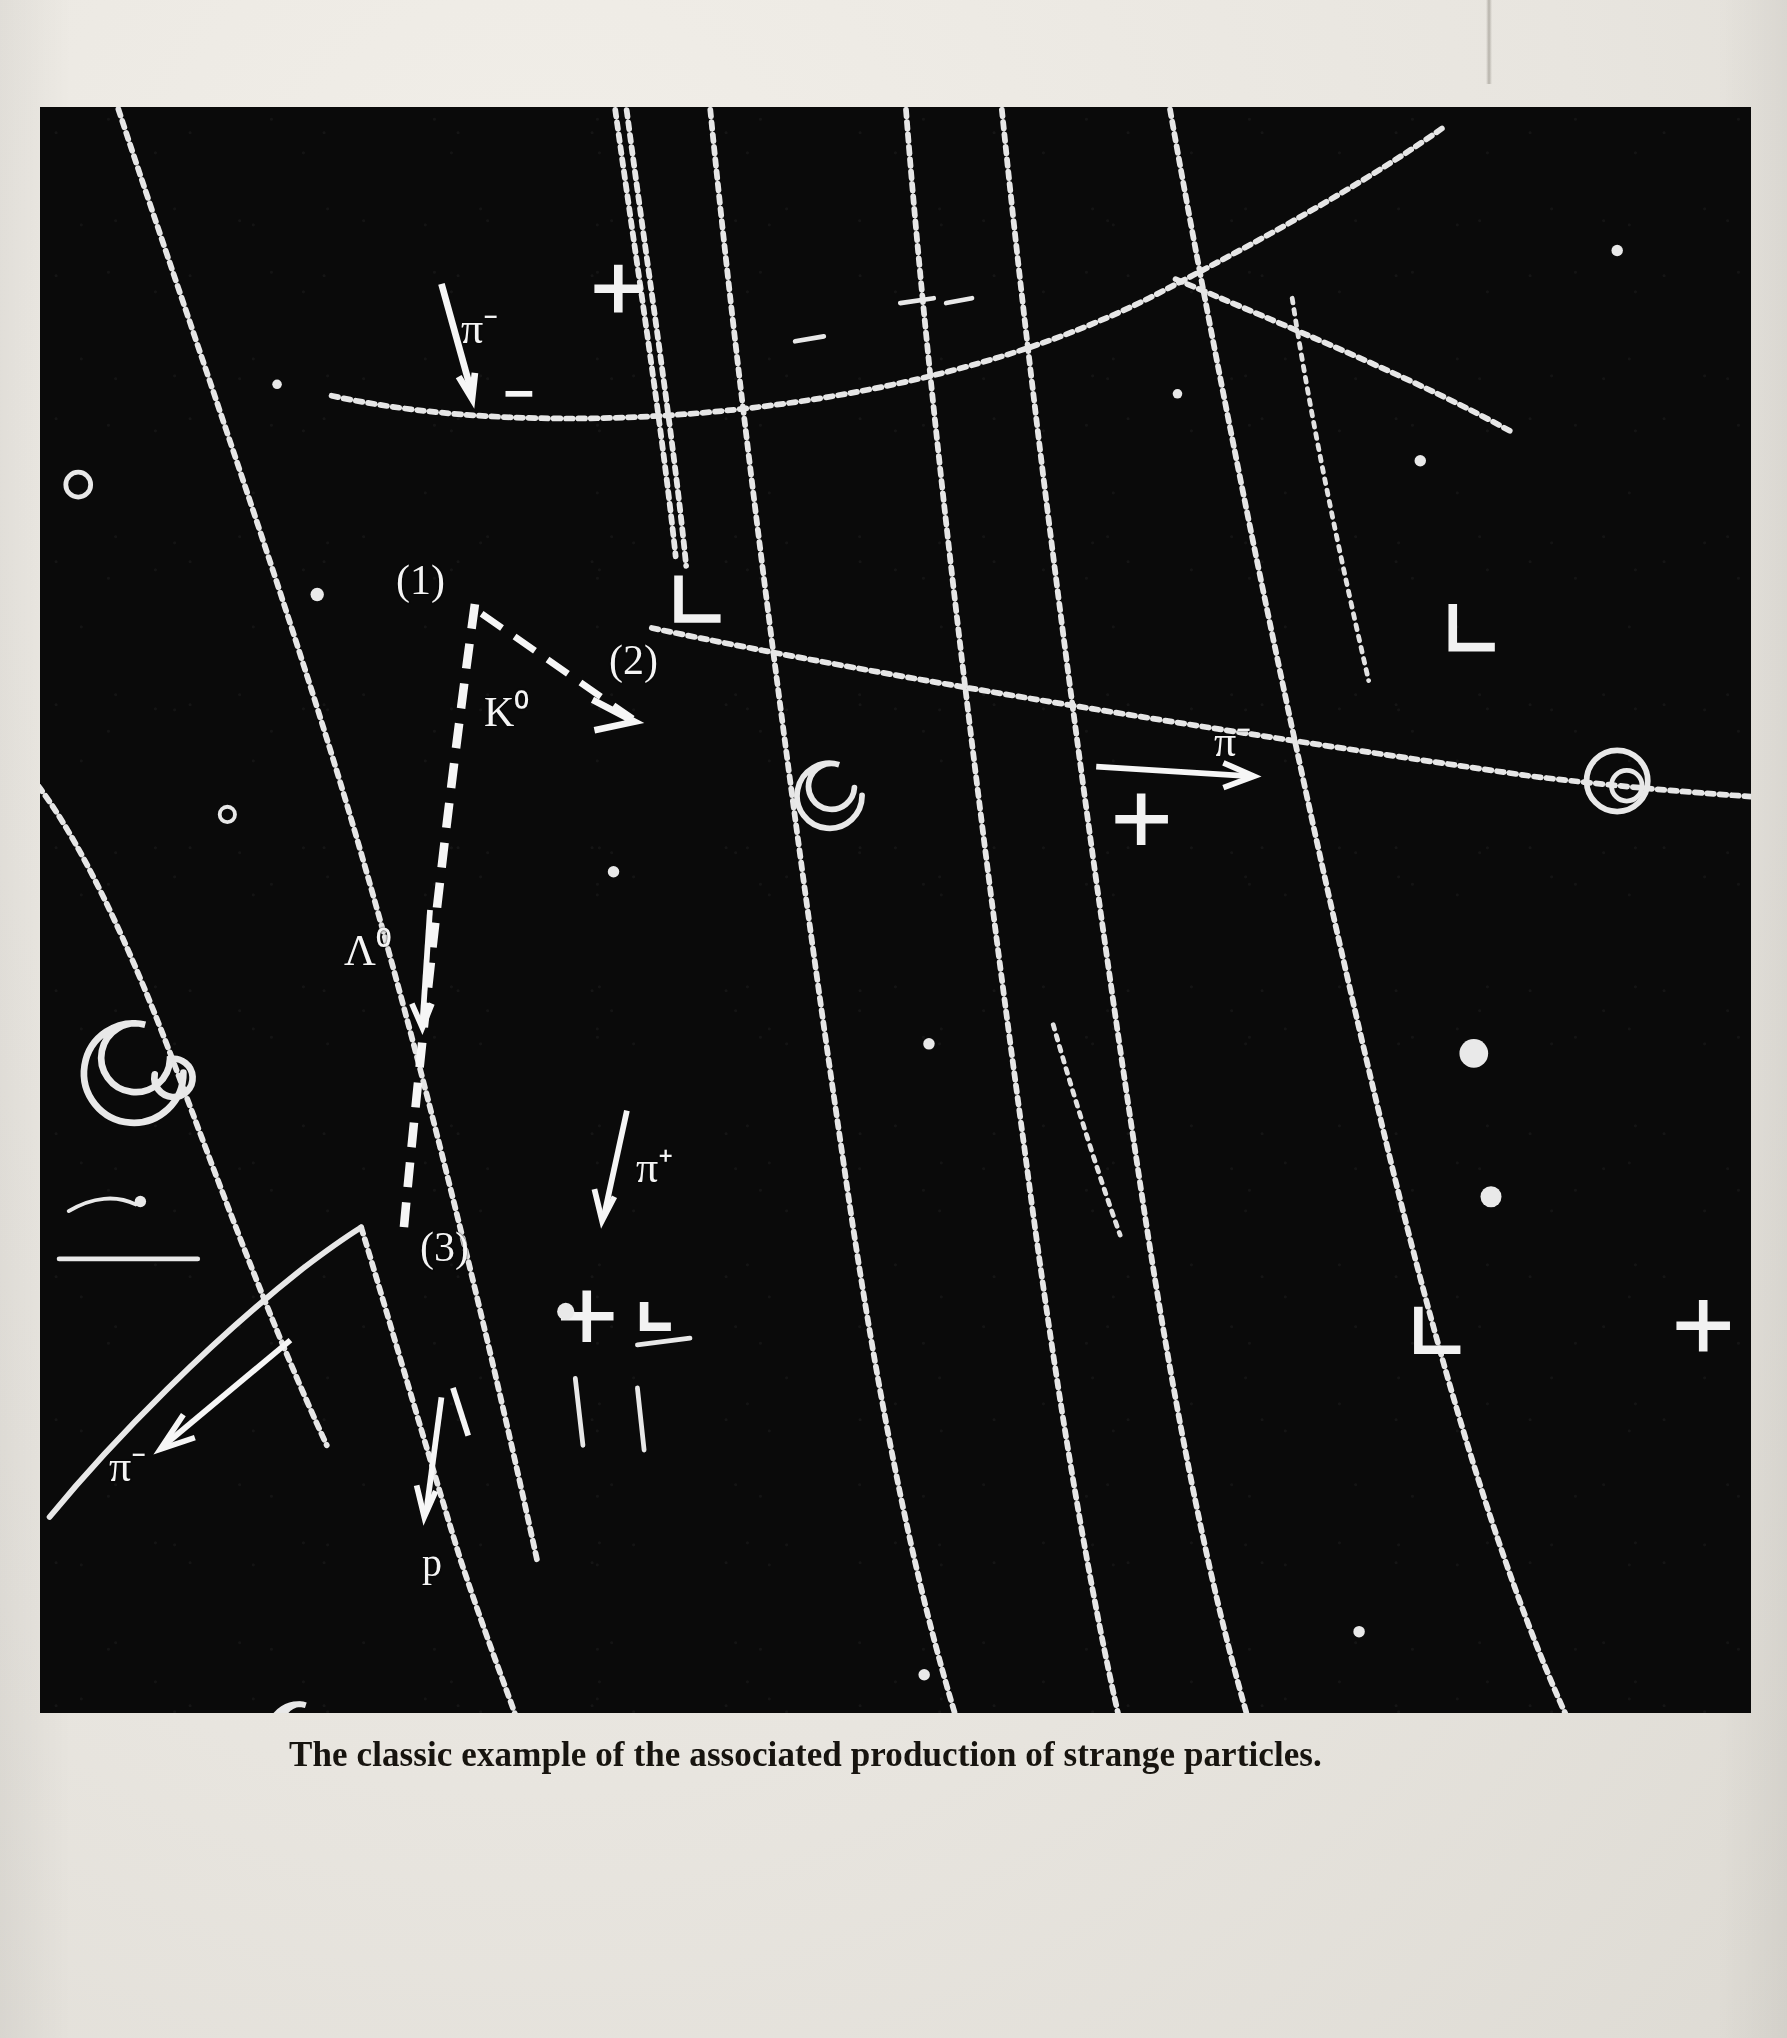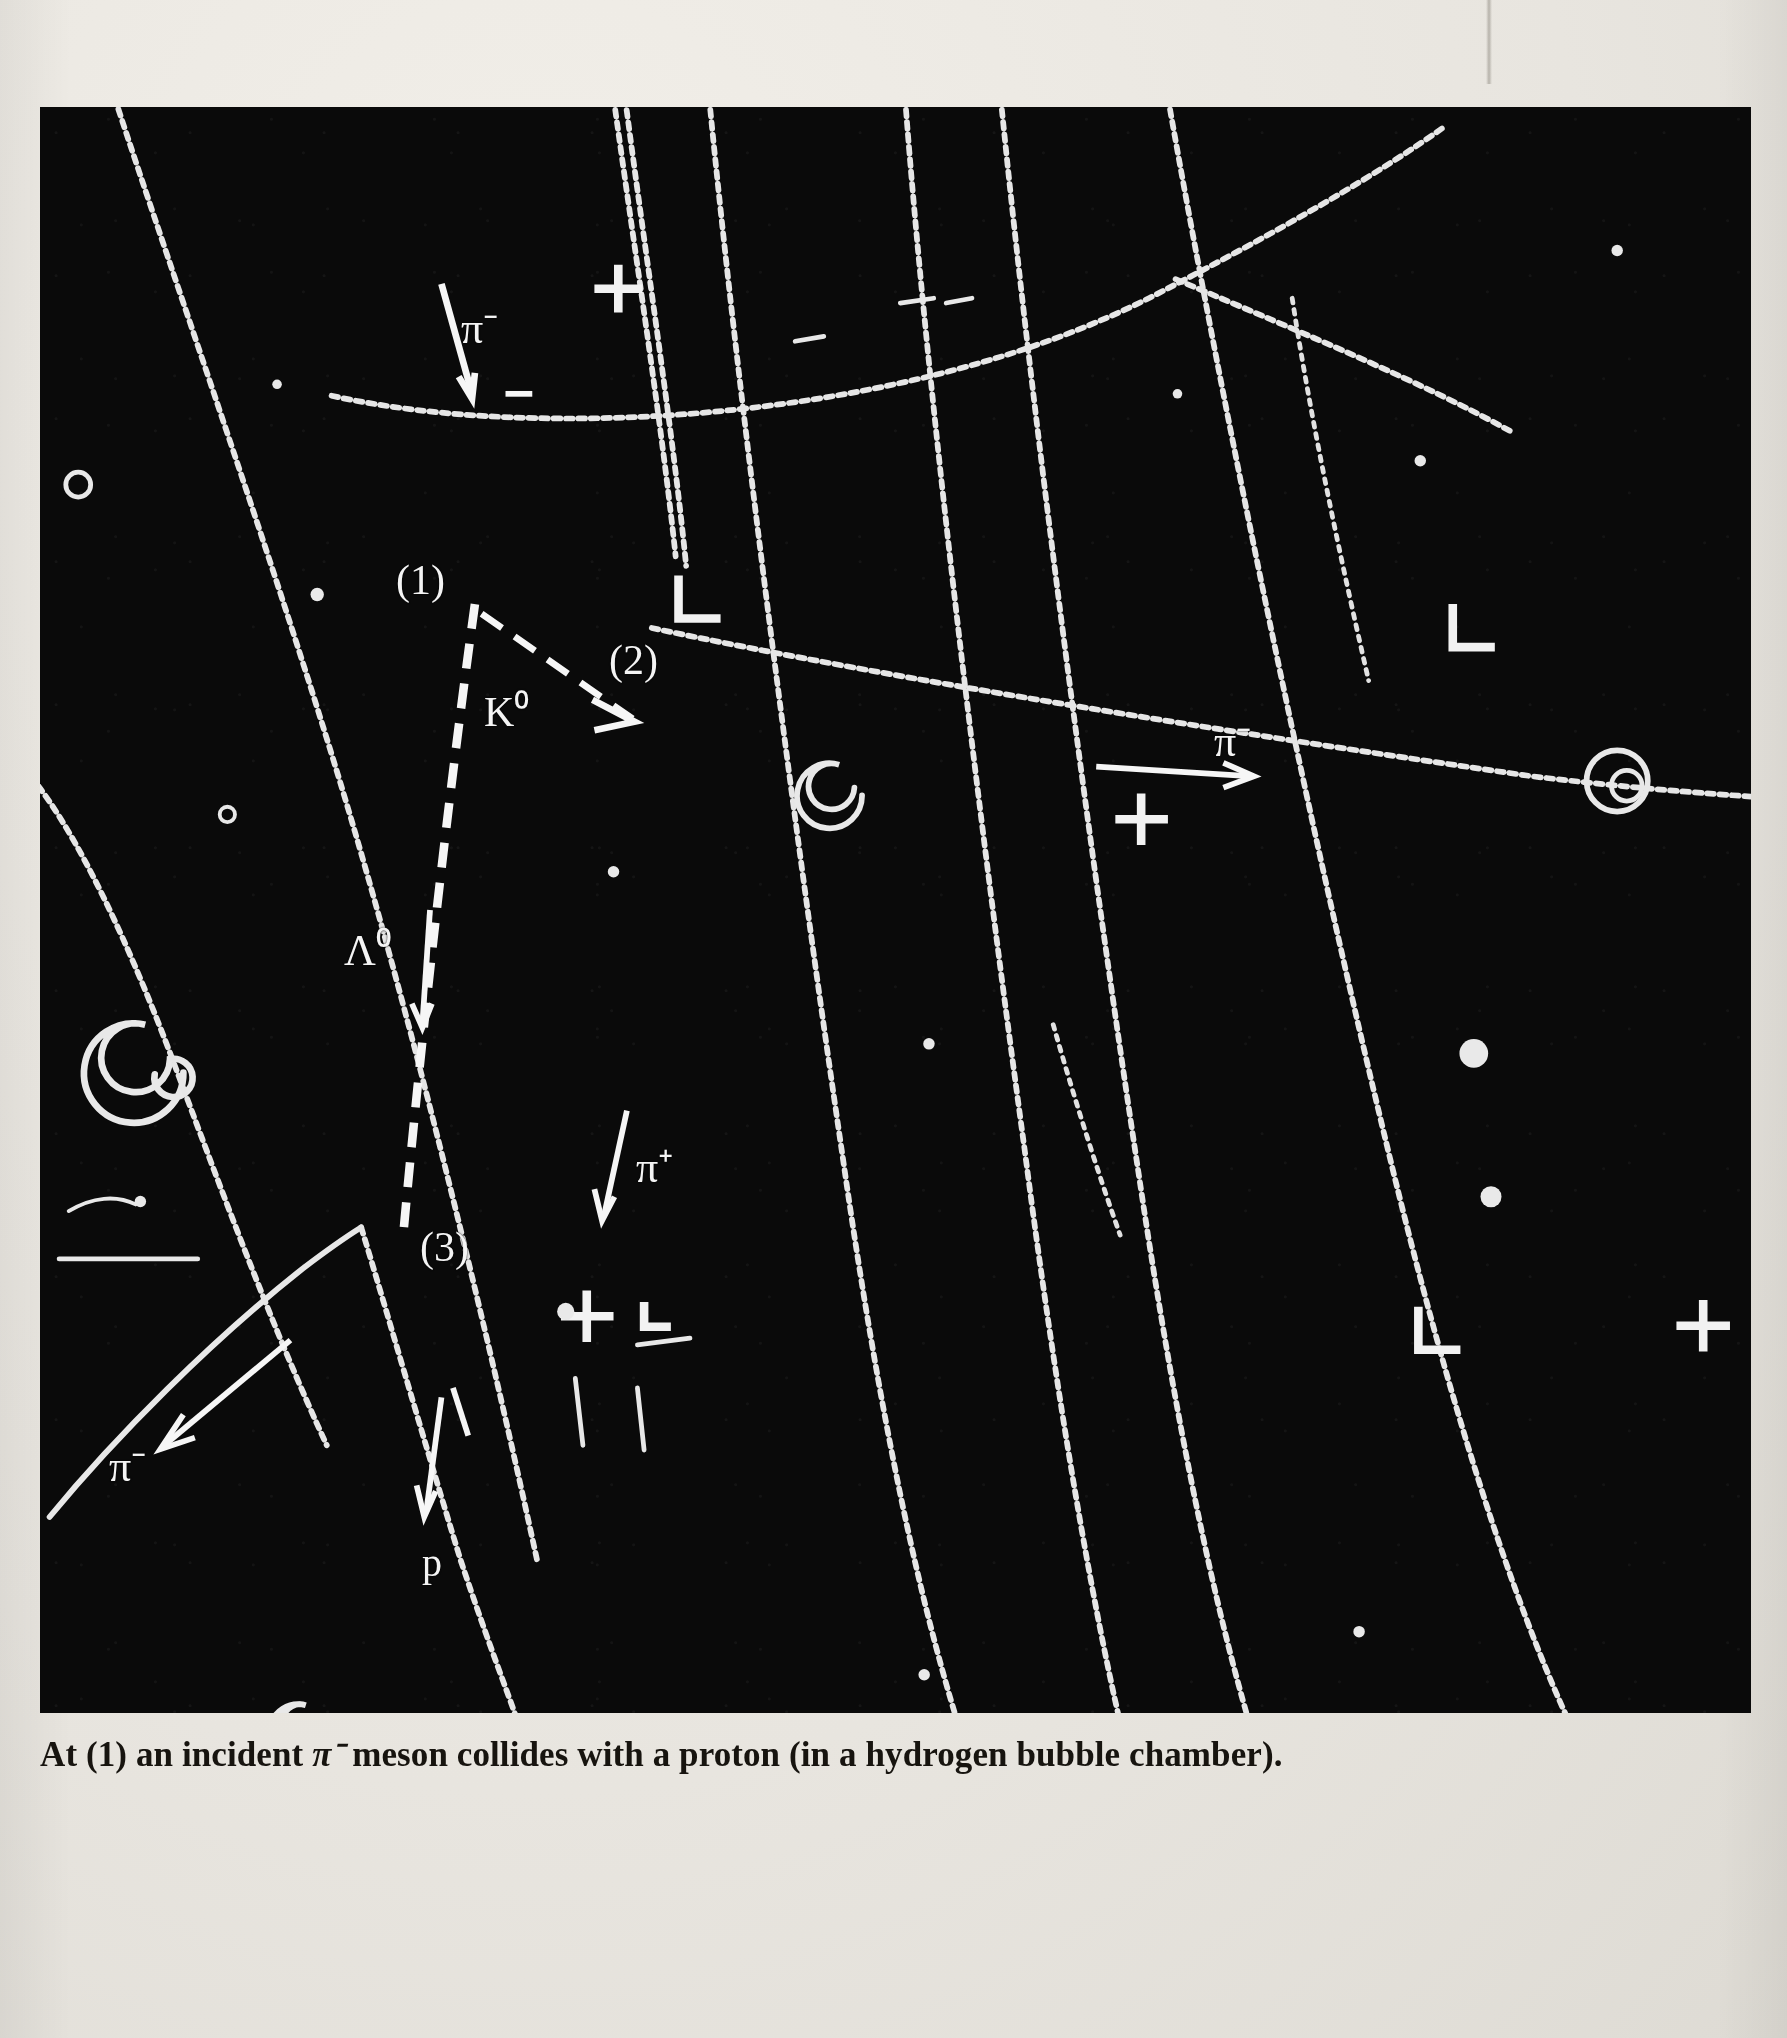--- a/index.html
+++ b/index.html
@@ -225,15 +225,15 @@
   <span class="lbl" style="left:569px; top:529px; font-size:42px;">(2)</span>
   <span class="lbl" style="left:304px; top:811px; font-size:44px;">Λ⁰</span>
   <span class="lbl" style="left:596px; top:1028px; font-size:44px;">π⁺</span>
   <span class="lbl" style="left:380px; top:1116px; font-size:42px;">(3)</span>
   <span class="lbl" style="left:382px; top:1432px; font-size:40px;">p</span>
   <span class="lbl" style="left:69px; top:1327px; font-size:44px;">π⁻</span>
   <span class="lbl" style="left:1174px; top:602px; font-size:44px;">π⁻</span>
 </div>
 
 <div id="caption">
-  <div><span>At (1) an incident </span><span class="ital">π⁻</span><span> meson collides with a proton (in a hydrogen bubble chamber).</span></div>
+  <div class="l1">The classic example of the associated production of strange particles.</div>
 </div>
 
 
 </body></html>

